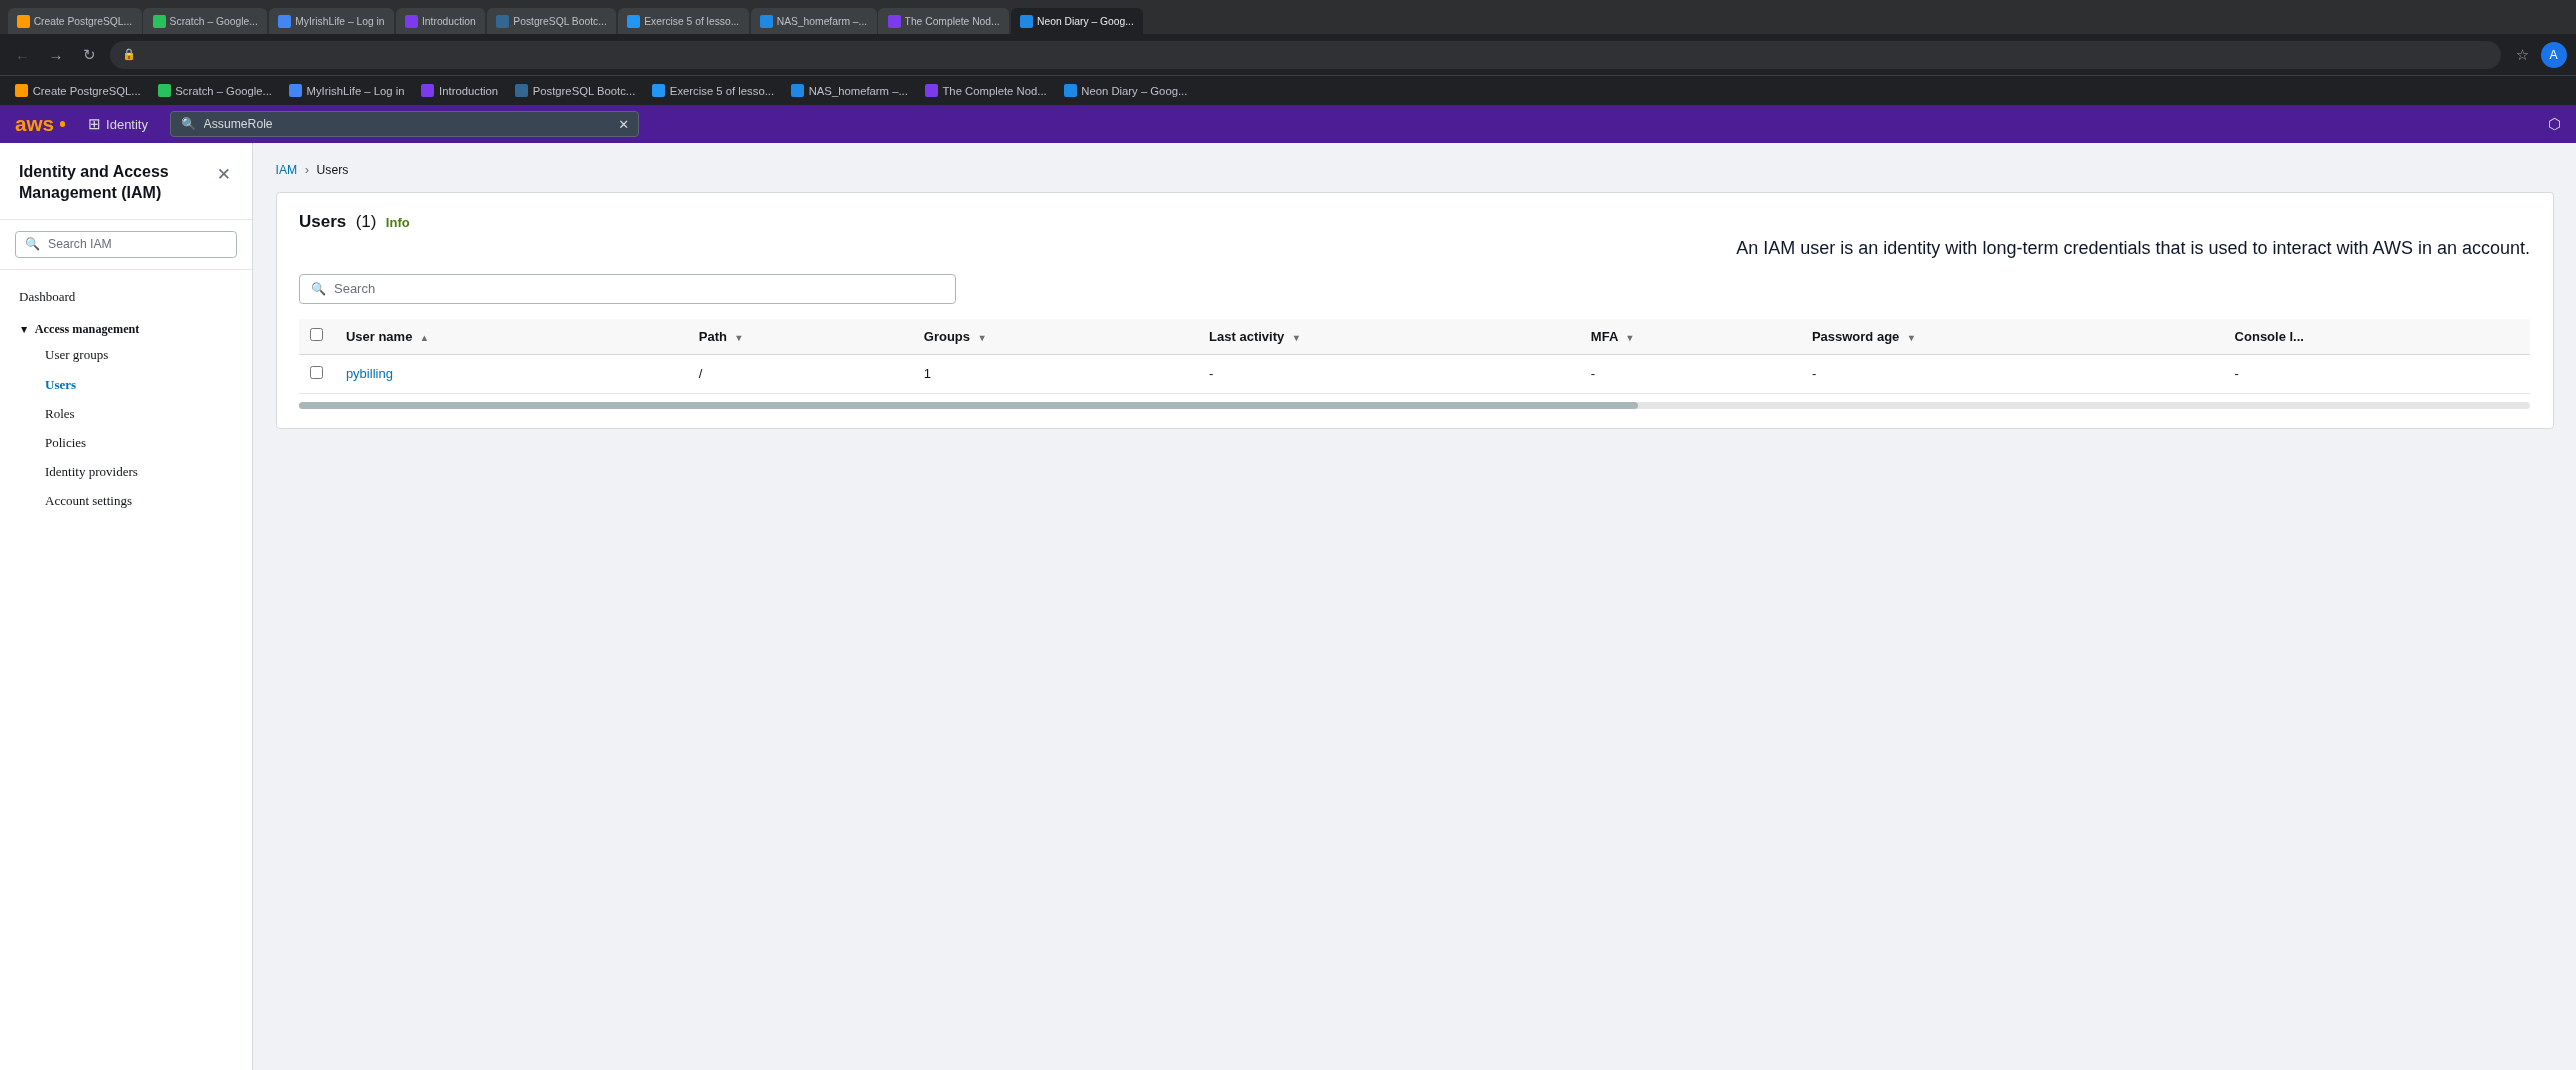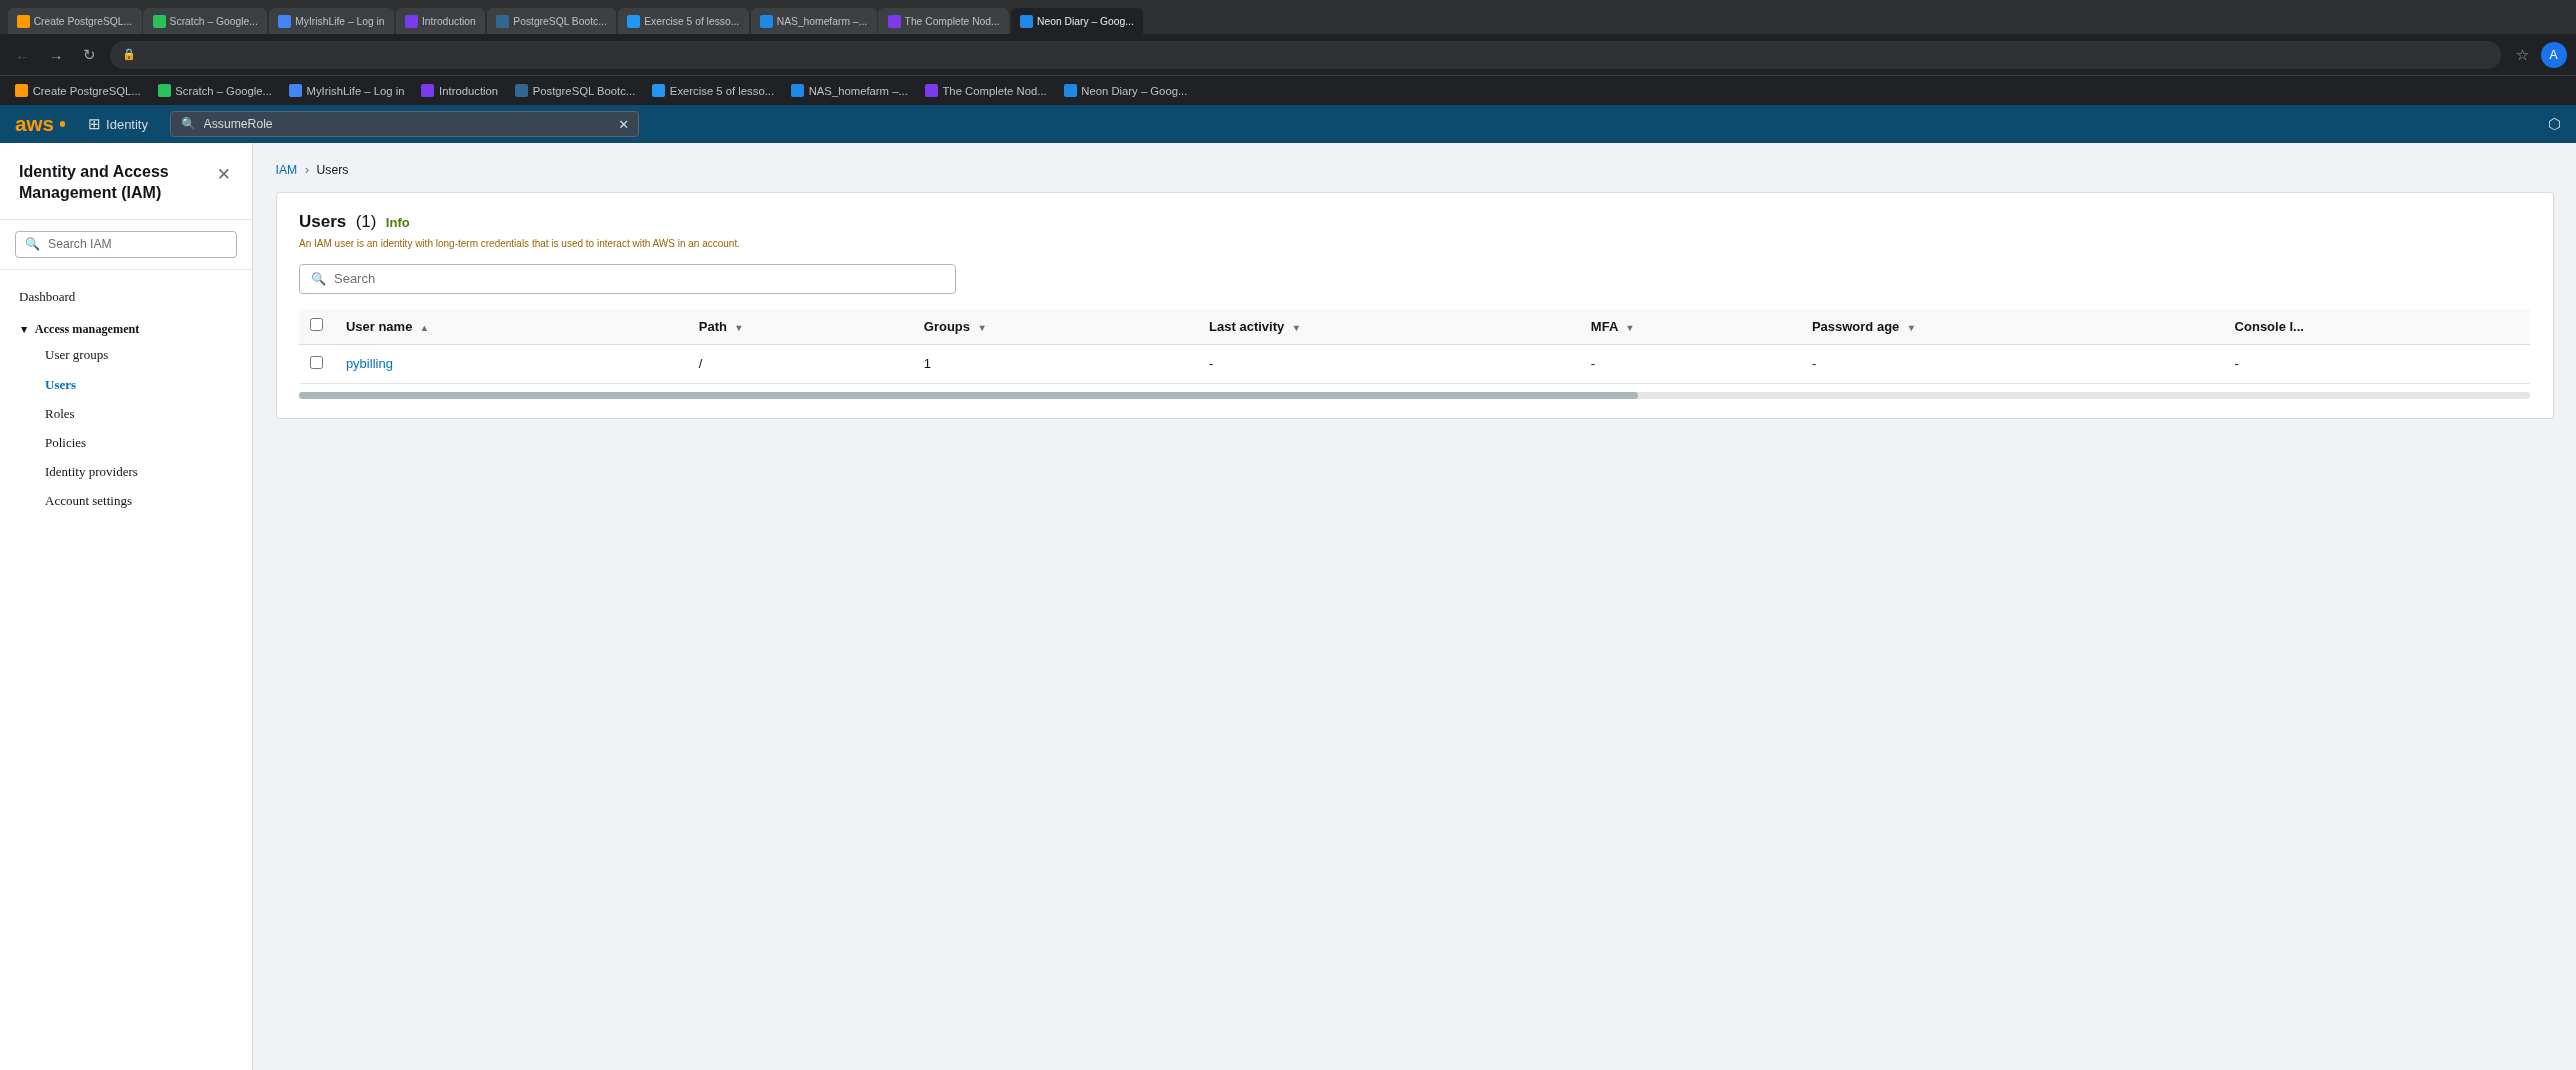--- a/index.html
+++ b/index.html
@@ -24,21 +24,21 @@
 
     
     .bookmarks-bar { background: #202124; display: flex; align-items: center; padding: 2.8px 7.5px; height: 30px; gap: 1.9px; border-top: 0.9px solid #3c4043; }
     .bookmark-item { display: flex; align-items: center; padding: 2.8px 7.5px; border-radius: 3.8px; color: #bdc1c6; font-size: 11.3px; cursor: pointer; gap: 4.7px; white-space: nowrap; }
     .bookmark-favicon { width: 13px; height: 13px; border-radius: 1.9px; display: inline-block; flex-shrink: 0; }
 
     
     .aws-console { display: flex; flex-direction: column; height: calc(100vh - 105px); min-height: 563px; }
 
     
-    .aws-top-nav { background: #0c4a6e; display: flex; align-items: center; padding: 0 15px; height: 38px; gap: 15px; flex-shrink: 0; }
+    .aws-top-nav { background: #4c1d95; display: flex; align-items: center; padding: 0 15px; height: 38px; gap: 15px; flex-shrink: 0; }
     .aws-logo { display: flex; align-items: center; gap: 3.8px; }
     .aws-services-btn { display: flex; align-items: center; gap: 5.6px; color: #d5dbdb; font-size: 13px; cursor: pointer; padding: 3.8px 7.5px; }
     .aws-search-bar { flex: 1; max-width: 469px; background: #3a4553; border: 0.9px solid #5a6473; border-radius: 3.8px; height: 26px; display: flex; align-items: center; padding: 0 9.4px; gap: 7.5px; }
     .aws-search-bar input { background: none; border: none; color: #d5dbdb; font-size: 12.2px; outline: none; flex: 1; }
     .aws-search-bar input::placeholder { color: #8899a6; }
     .aws-search-clear { color: #d5dbdb; cursor: pointer; font-size: 13px; }
     .aws-top-nav-right { margin-left: auto; display: flex; align-items: center; gap: 15px; }
     .aws-top-nav-icon { color: #d5dbdb; font-size: 15px; cursor: pointer; }
 
     
@@ -69,21 +69,21 @@
     .breadcrumb-sep { color: #687078; font-size: 13px; }
     .breadcrumb-current { color: #0f1419; }
 
     
     .users-panel { background: #fff; border: 0.9px solid #d5dbdb; border-radius: 3.8px; padding: 19px 22.5px; }
     .users-panel-header { margin-bottom: 11.3px; }
     .users-panel-title-row { display: flex; align-items: center; gap: 9.4px; margin-bottom: 5.6px; }
     .users-panel-title { font-size: 17px; font-weight: 700; color: #0f1419; }
     .users-count { font-size: 17px; color: #0f1419; }
     .users-info-link { color: #4d7c0f; font-size: 13px; font-weight: 700; cursor: pointer; }
-    .users-description { color: #a16207; font-size: 10px; margin-bottom: 15px; }
+    .users-description { color: #0f172a; font-size: 18px; margin-bottom: 15px; text-align: right; }
 
     .users-search-row { display: flex; align-items: center; gap: 9.4px; margin-bottom: 15px; }
     .users-search-box { flex: 1; max-width: 657px; display: flex; align-items: center; border: 0.9px solid #aab7b8; border-radius: 3.8px; padding: 6.6px 11.3px; gap: 7.5px; background: #fff; }
     .users-search-box input { border: none; outline: none; font-size: 13px; color: #701a75; width: 100%; }
     .users-search-box input::placeholder { color: #687078; }
 
     
     .users-table { width: 100%; border-collapse: collapse; font-size: 13px; }
     .users-table th { background: #f8f8f8; padding: 9.4px 11.3px; text-align: left; font-weight: 700; color: #0f1419; border-bottom: 1.9px solid #d5dbdb; white-space: nowrap; }
     .users-table th .sort-icon { margin-left: 3.8px; color: #687078; font-size: 9.4px; }

